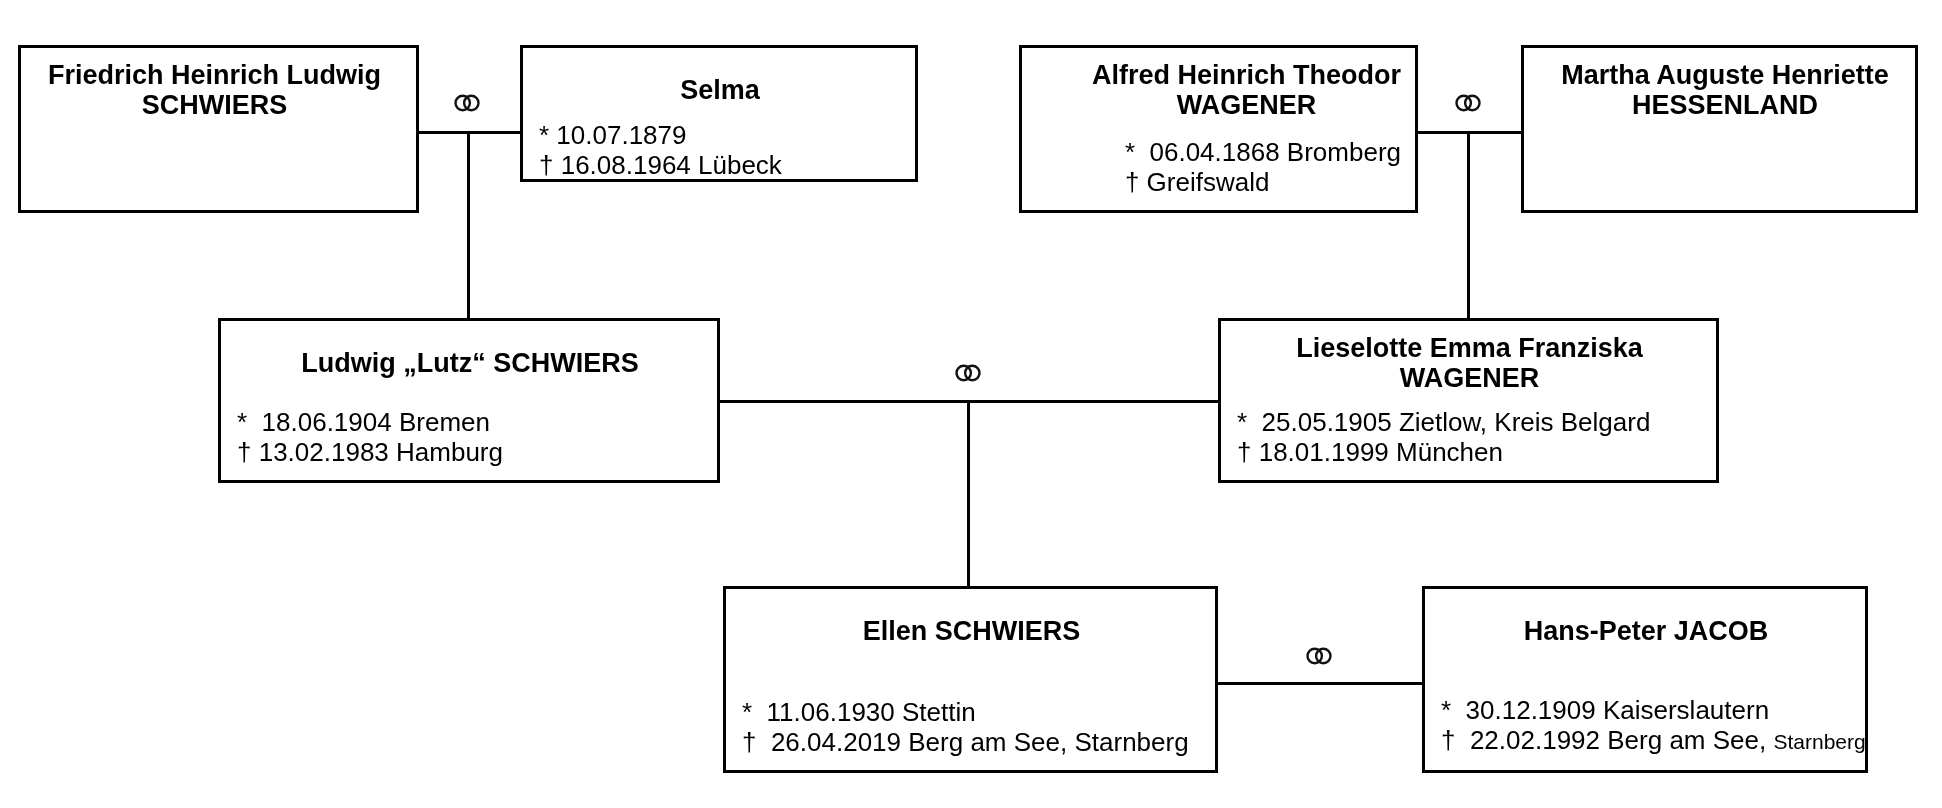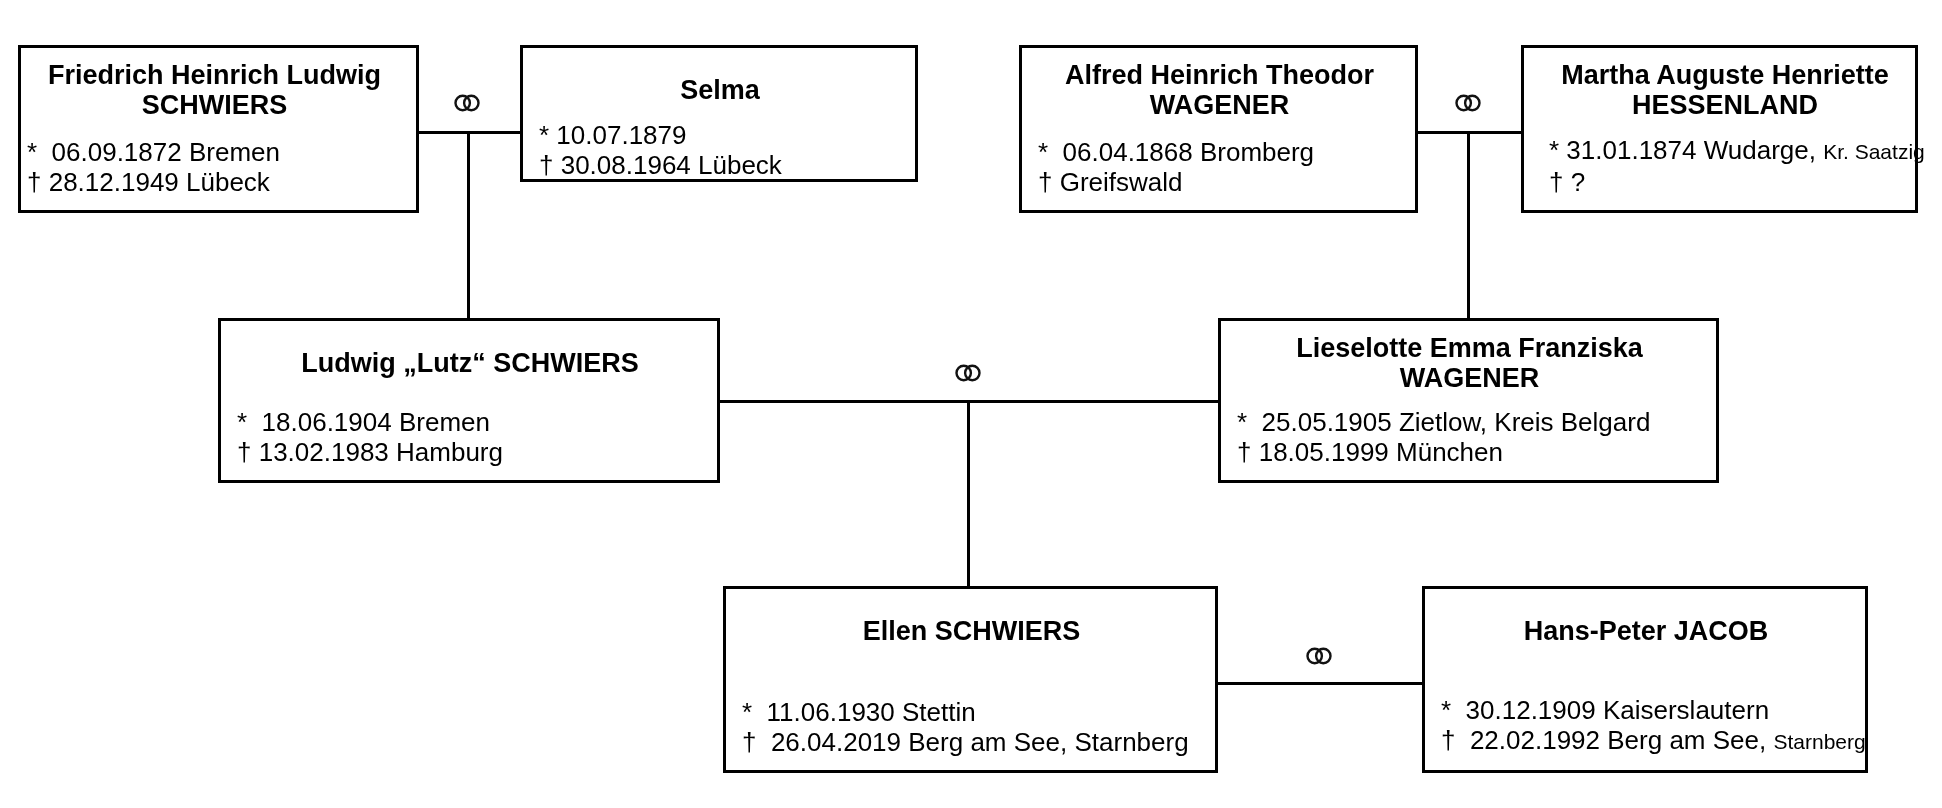--- a/index.html
+++ b/index.html
@@ -41,41 +41,39 @@
   .person-details .small { font-size: 21px; }
   .hline, .vline { position: absolute; background: #000; }
   .rings { position: absolute; width: 28px; height: 22px; }
 </style>
 </head>
 <body>
 
 <div class="canvas">
     <div class="person-box" style="left: 18px; top: 45px; width: 401px; height: 168px; padding-left: 6px;">
       <div class="person-name"><div class="name-line">Friedrich Heinrich Ludwig</div><div class="name-line">SCHWIERS</div></div>
-      <div class="person-details"><div class="detail-line"><span>*  06.09.1872 Bremen</span></div><div class="detail-line"><span>† 28.12.1949 Lübeck</span></div></div>
     </div>
     <div class="person-box" style="left: 520px; top: 45px; width: 398px; height: 137px;">
       <div class="person-name"><div class="name-line">Selma</div></div>
-      <div class="person-details"><div class="detail-line"><span>* 10.07.1879</span></div><div class="detail-line"><span>† 30.08.1964 Lübeck</span></div></div>
+      <div class="person-details"><div class="detail-line"><span>* 10.07.1879</span></div><div class="detail-line"><span>† 16.08.1964 Lübeck</span></div></div>
     </div>
-    <div class="person-box" style="left: 1019px; top: 45px; width: 399px; height: 168px;">
+    <div class="person-box" style="left: 1019px; top: 45px; width: 399px; height: 168px; align-items: flex-end;">
       <div class="person-name"><div class="name-line">Alfred Heinrich Theodor</div><div class="name-line">WAGENER</div></div>
       <div class="person-details"><div class="detail-line"><span>*  06.04.1868 Bromberg</span></div><div class="detail-line"><span>† Greifswald</span></div></div>
     </div>
     <div class="person-box" style="left: 1521px; top: 45px; width: 397px; height: 168px; padding-left: 25px;">
       <div class="person-name"><div class="name-line">Martha Auguste Henriette</div><div class="name-line">HESSENLAND</div></div>
-      <div class="person-details"><div class="detail-line"><span>* 31.01.1874 Wudarge, </span><span class="small">Kr. Saatzig</span></div><div class="detail-line"><span>† ?</span></div></div>
     </div>
     <div class="person-box" style="left: 218px; top: 318px; width: 502px; height: 165px;">
       <div class="person-name"><div class="name-line">Ludwig „Lutz“ SCHWIERS</div></div>
       <div class="person-details"><div class="detail-line"><span>*  18.06.1904 Bremen</span></div><div class="detail-line"><span>† 13.02.1983 Hamburg</span></div></div>
     </div>
     <div class="person-box" style="left: 1218px; top: 318px; width: 501px; height: 165px;">
       <div class="person-name"><div class="name-line">Lieselotte Emma Franziska</div><div class="name-line">WAGENER</div></div>
-      <div class="person-details"><div class="detail-line"><span>*  25.05.1905 Zietlow, Kreis Belgard</span></div><div class="detail-line"><span>† 18.05.1999 München</span></div></div>
+      <div class="person-details"><div class="detail-line"><span>*  25.05.1905 Zietlow, Kreis Belgard</span></div><div class="detail-line"><span>† 18.01.1999 München</span></div></div>
     </div>
     <div class="person-box" style="left: 723px; top: 586px; width: 495px; height: 187px;">
       <div class="person-name"><div class="name-line">Ellen SCHWIERS</div></div>
       <div class="person-details"><div class="detail-line"><span>*  11.06.1930 Stettin</span></div><div class="detail-line"><span>†  26.04.2019 Berg am See, Starnberg</span></div></div>
     </div>
     <div class="person-box" style="left: 1422px; top: 586px; width: 446px; height: 187px;">
       <div class="person-name"><div class="name-line">Hans-Peter JACOB</div></div>
       <div class="person-details"><div class="detail-line"><span>*  30.12.1909 Kaiserslautern</span></div><div class="detail-line"><span>†  22.02.1992 Berg am See, </span><span class="small">Starnberg</span></div></div>
     </div>
     <div class="hline" style="left: 419px; top: 131px; width: 101px; height: 3px;"></div>

